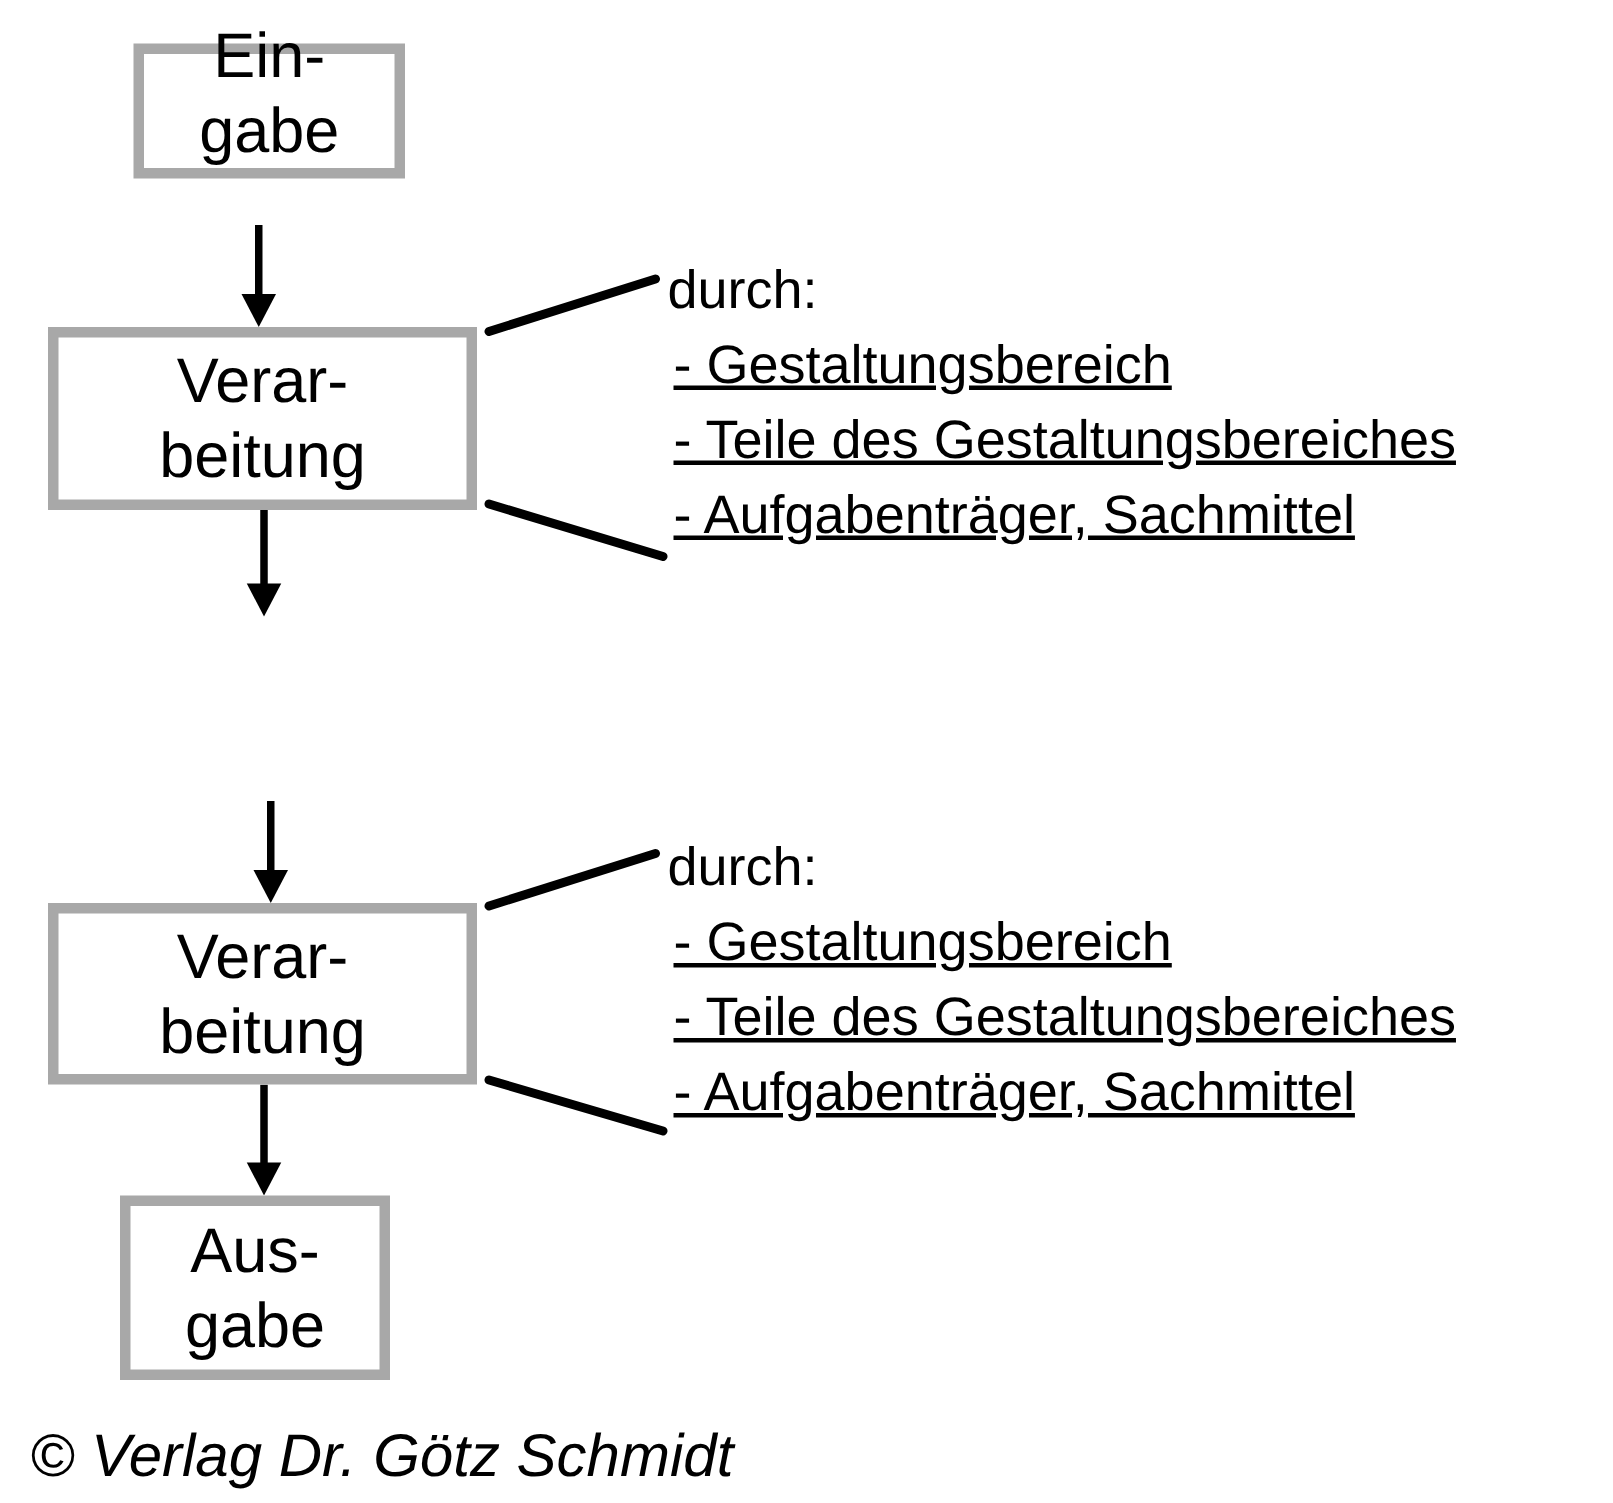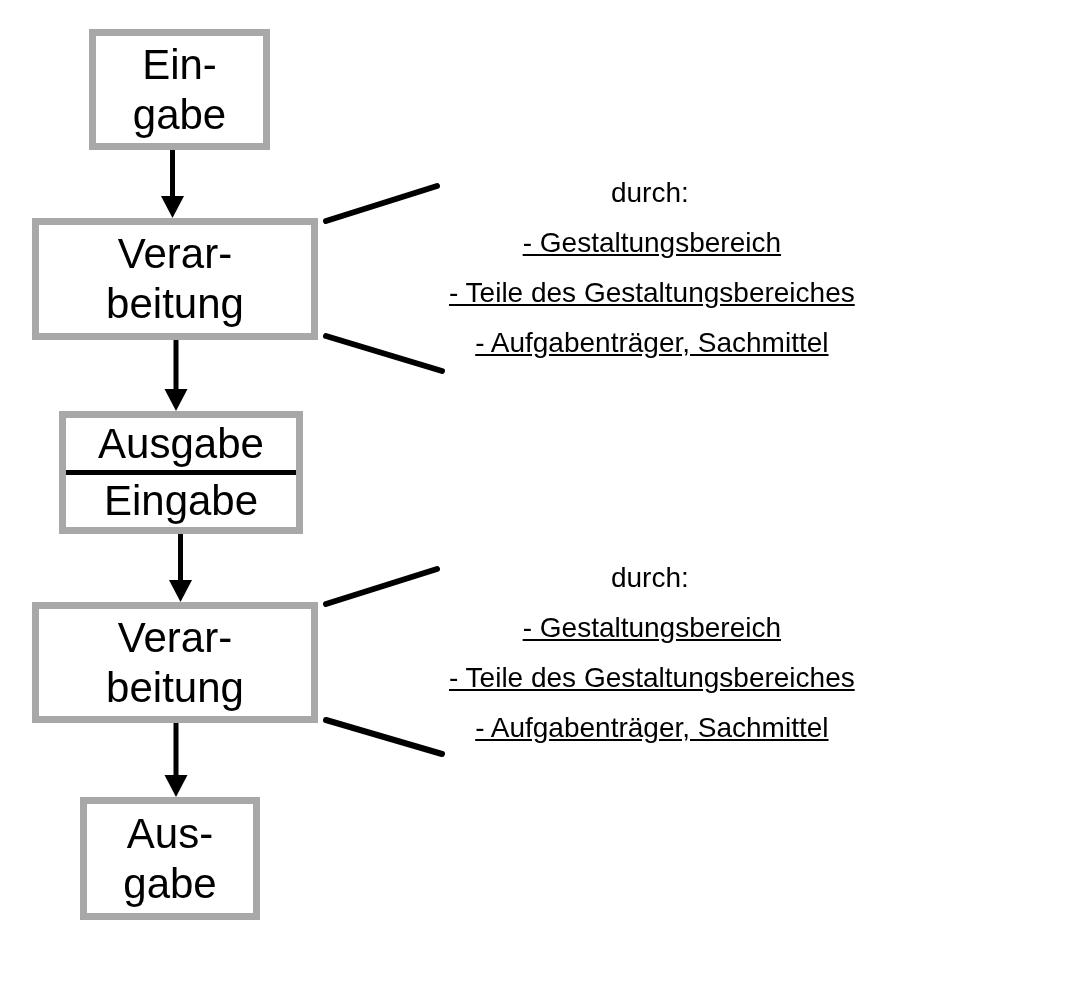--- a/index.html
+++ b/index.html
@@ -30,42 +30,41 @@
     background:#ffffff;
     display:flex;
     flex-direction:column;
     align-items:center;
     justify-content:center;
     font-size:42px;
     line-height:50px;
     text-align:center;
     white-space:pre-line;
   }
-  .box-eingabe{left:89px;top:29px;width:181px;height:121px;}
+  .box-eingabe{left:89px;top:29px;width:181px;height:90px;justify-content:flex-end;}
   .box-verarbeitung-1{left:32px;top:218px;width:286px;height:122px;}
   .box-ausgabe-eingabe{left:59px;top:411px;width:244px;height:123px;padding:0;}
   .box-verarbeitung-2{left:32px;top:602px;width:286px;height:121px;}
   .box-ausgabe{left:80px;top:797px;width:180px;height:123px;}
   .box-ausgabe-eingabe{align-items:stretch;justify-content:stretch;}
   .split-cell{
     flex:1;
     display:flex;align-items:center;justify-content:center;
     white-space:nowrap;
   }
   .split-divider{
     height:5px;width:100%;
     background:var(--line);
     flex:0 0 auto;
   }
   .annotation{
     position:absolute;
-    font-size:28px;
+    font-size:36px;
     line-height:50px;
     white-space:nowrap;
-    text-align:center;
   }
   .annotation-1{left:445px;top:168px;}
   .annotation-2{left:445px;top:553px;}
   .annotation .item{padding-left:4px;text-decoration:underline;}
   .footer{
     position:absolute;
     left:20px;top:946px;
     font-size:40px;
     line-height:50px;
     font-style:italic;
@@ -106,25 +105,20 @@
   <div class="flowbox box-eingabe">
     <span>Ein-
 gabe</span>
   </div>
 
   <div class="flowbox box-verarbeitung-1">
     <span>Verar-
 beitung</span>
   </div>
 
-  <div class="flowbox box-ausgabe-eingabe">
-    <div class="split-cell">Ausgabe</div>
-    <div class="split-divider"></div>
-    <div class="split-cell">Eingabe</div>
-  </div>
 
   <div class="flowbox box-verarbeitung-2">
     <span>Verar-
 beitung</span>
   </div>
 
   <div class="flowbox box-ausgabe">
     <span>Aus-
 gabe</span>
   </div>
@@ -136,14 +130,15 @@
     <div class="item">- Aufgabenträger, Sachmittel</div>
   </div>
 
   <div class="annotation annotation-2">
     <div class="title">durch:</div>
     <div class="item">- Gestaltungsbereich</div>
     <div class="item">- Teile des Gestaltungsbereiches</div>
     <div class="item">- Aufgabenträger, Sachmittel</div>
   </div>
 
+  <div class="footer">© Verlag Dr. Götz Schmidt</div>
 
 </div>
 
 </body></html>

